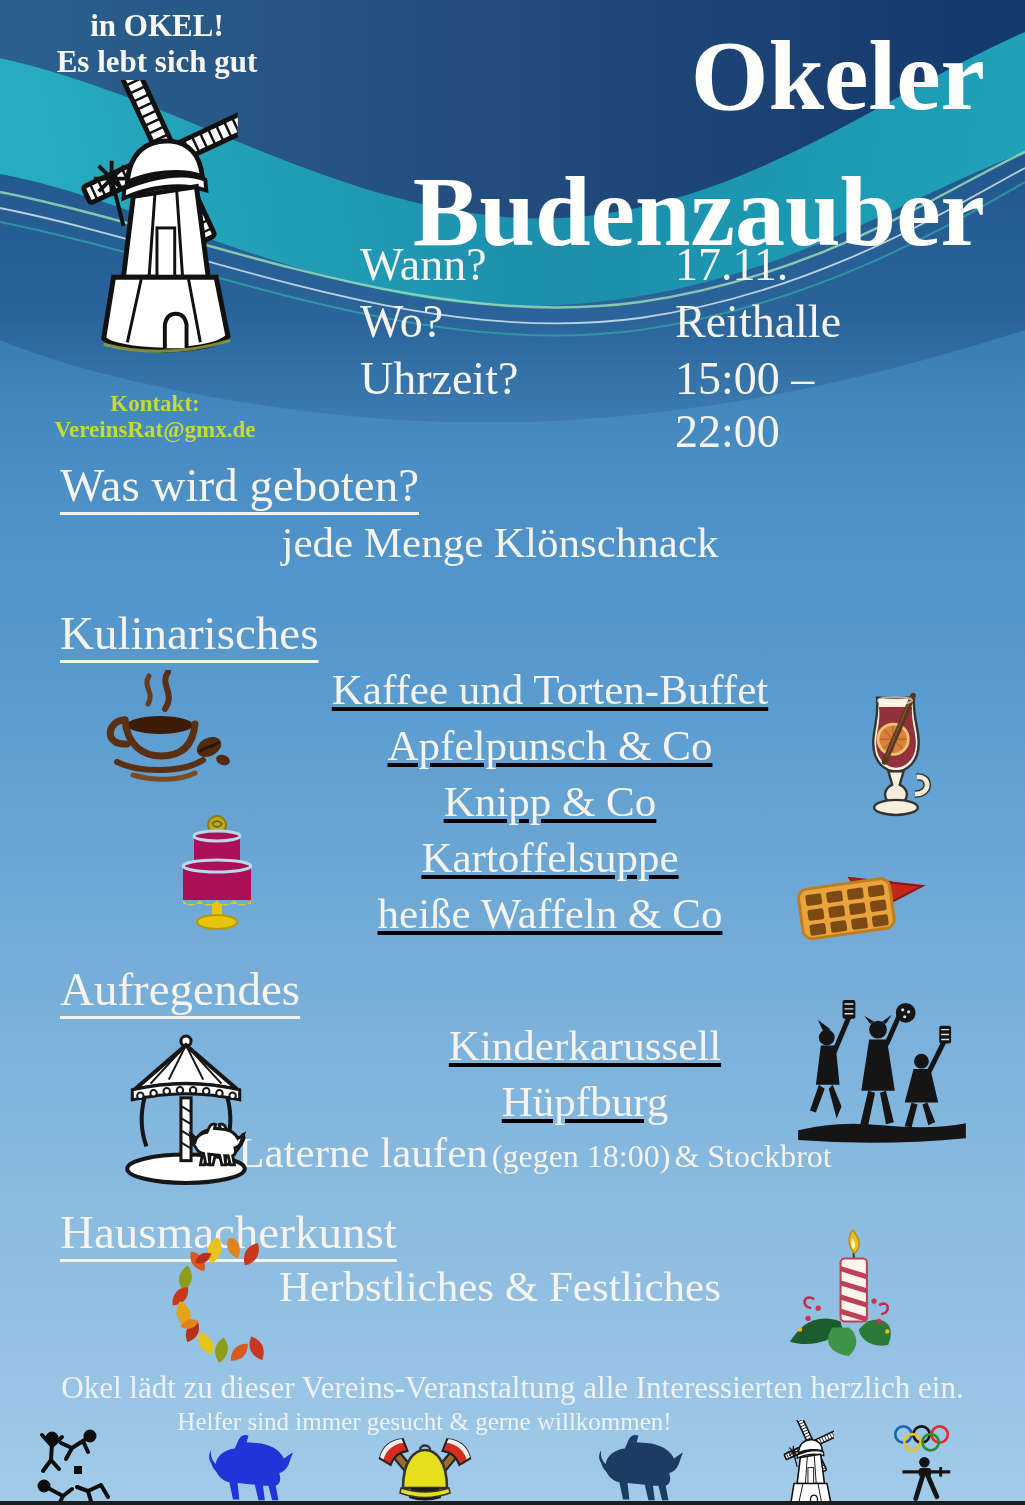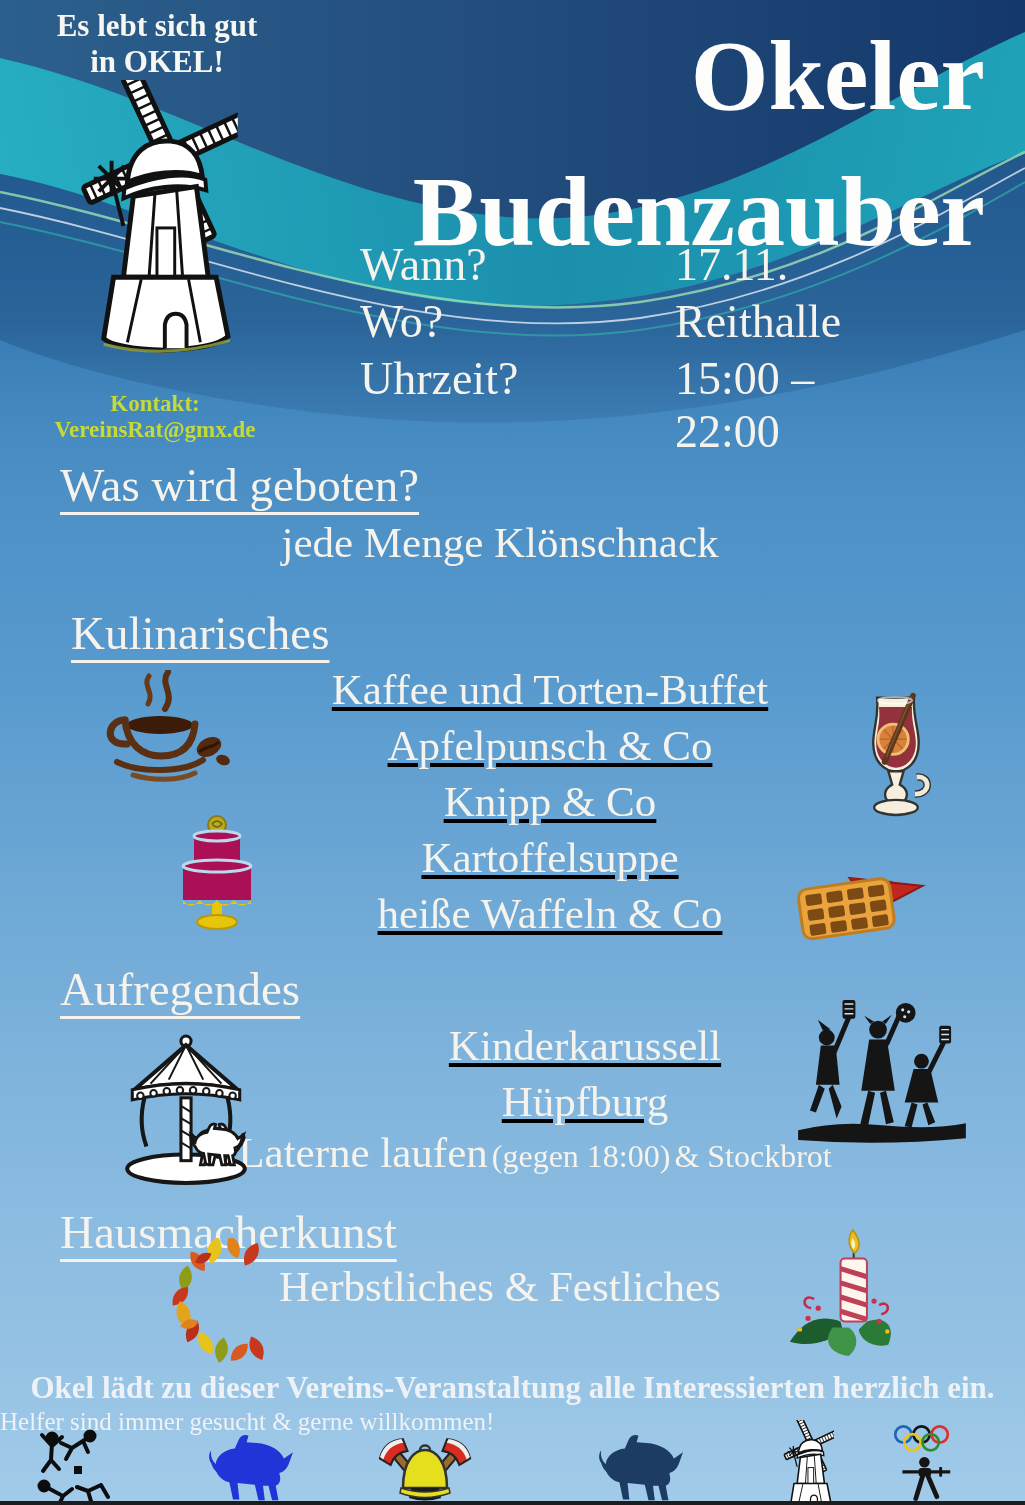--- a/index.html
+++ b/index.html
@@ -13,22 +13,22 @@
   .title{left:295px;top:8px;width:690px;text-align:right;font-size:100px;line-height:136px;font-weight:700;color:#fdfdfb;}
   .contact{left:20px;top:363px;width:270px;text-align:center;font-size:23px;line-height:26px;font-weight:700;color:#c6d934;margin-top:28px;}
   .inforow{height:56px;}
   .inflabel{position:absolute;left:360px;font-size:46px;color:#f6f3ec;}
   .infvalue{position:absolute;left:675px;font-size:46px;color:#f6f3ec;}
   .heading{font-size:47px;color:#f6f3ec;text-decoration:underline;text-decoration-thickness:3px;text-underline-offset:11px;}
   .line-c{width:880px;text-align:center;font-size:43px;color:#f6f3ec;}
   .items{width:880px;text-align:center;text-decoration:underline;}
   .items div{font-size:43px;line-height:56px;color:#f6f3ec;}
   .small-in{font-size:32px;}
-  .foot1{left:0;top:1370px;width:1025px;text-align:center;font-size:31px;color:#eef2f6;font-weight:bold;}
-  .foot2{left:0;top:1408px;width:849px;font-size:25px;color:#eef2f6;}
+  .foot1{left:0;top:1370px;width:1025px;text-align:center;font-size:31px;color:#eef2f6;}
+  .foot2{left:0;top:1408px;width:849px;text-align:center;font-size:25px;color:#eef2f6;}
   .bstrip{left:0;top:1501px;width:1025px;height:4px;background:#1d1d1d;}
   svg{display:block;}
 </style>
 </head>
 <body>
 
 <div class="poster">
 
   <svg class="abs" style="left:0;top:0" width="1025" height="500" viewBox="0 0 1025 500">
     <defs>
@@ -87,22 +87,22 @@
         <path d="M96,272 v-24 q2,-11 11,-11 q9,0 11,11 v24" fill="#fff" stroke="#111" stroke-width="4"></path>
         <path d="M34,268 Q96,284 162,264" fill="none" stroke="#9aa83a" stroke-width="3" opacity="0.8"></path>
       </symbol>
       <symbol id="sym-horse" viewBox="0 0 110 80">
         <path d="M9,20 C8,26 10,32 14,35 C15,26 24,19 35,18 L39,9 C41,4 46,2 50,4 L48,11 L59,12 C74,13 85,20 89,29 L99,22 L94,36 C92,41 88,44 84,45 L85,51 C85,55 83,58 80,59 L83,75 L76,75 L72,59 L66,59 L68,75 L61,75 L57,58 L38,56 L40,74 L33,74 L29,55 C23,54 17,49 15,44 C12,41 10,38 9,34 C6,30 6,24 9,20 Z"></path>
       </symbol>
     </defs>
   </svg>
 
   <div class="abs tagline">
+    <div>in OKEL!</div>
     <div>Es lebt sich gut</div>
-    <div>in OKEL!</div>
   </div>
 
   <svg class="abs" style="left:70px;top:80px" width="168" height="286" viewBox="0 0 170 290">
     <use href="#sym-windmill" width="170" height="290"></use>
   </svg>
 
   <div class="abs contact">
     <div>Kontakt:</div>
     <div>VereinsRat@gmx.de</div>
   </div>
@@ -121,21 +121,21 @@
     <span class="infvalue">Reithalle</span>
   </div>
   <div class="abs inforow" style="left:0;top:352px;width:918px">
     <span class="inflabel">Uhrzeit?</span>
     <span class="infvalue">15:00 – 22:00</span>
   </div>
 
   <div class="abs heading" style="left:60px;top:458px">Was wird geboten?</div>
   <div class="abs line-c" style="left:60px;top:518px">jede Menge Klönschnack</div>
 
-  <div class="abs heading" style="left:71px;top:606px">Kulinarisches</div>
+  <div class="abs heading" style="left:60px;top:606px">Kulinarisches</div>
   <div class="abs items" style="left:110px;top:662px">
     <div>Kaffee und Torten-Buffet</div>
     <div>Apfelpunsch &amp; Co</div>
     <div>Knipp &amp; Co</div>
     <div>Kartoffelsuppe</div>
     <div>heiße Waffeln &amp; Co</div>
   </div>
 
   <svg class="abs" style="left:86px;top:670px" width="152" height="120" viewBox="0 0 150 120">
     <path d="M62,6 C55,16 68,22 61,34" fill="none" stroke="#6b3a14" stroke-width="5" stroke-linecap="round"></path>

